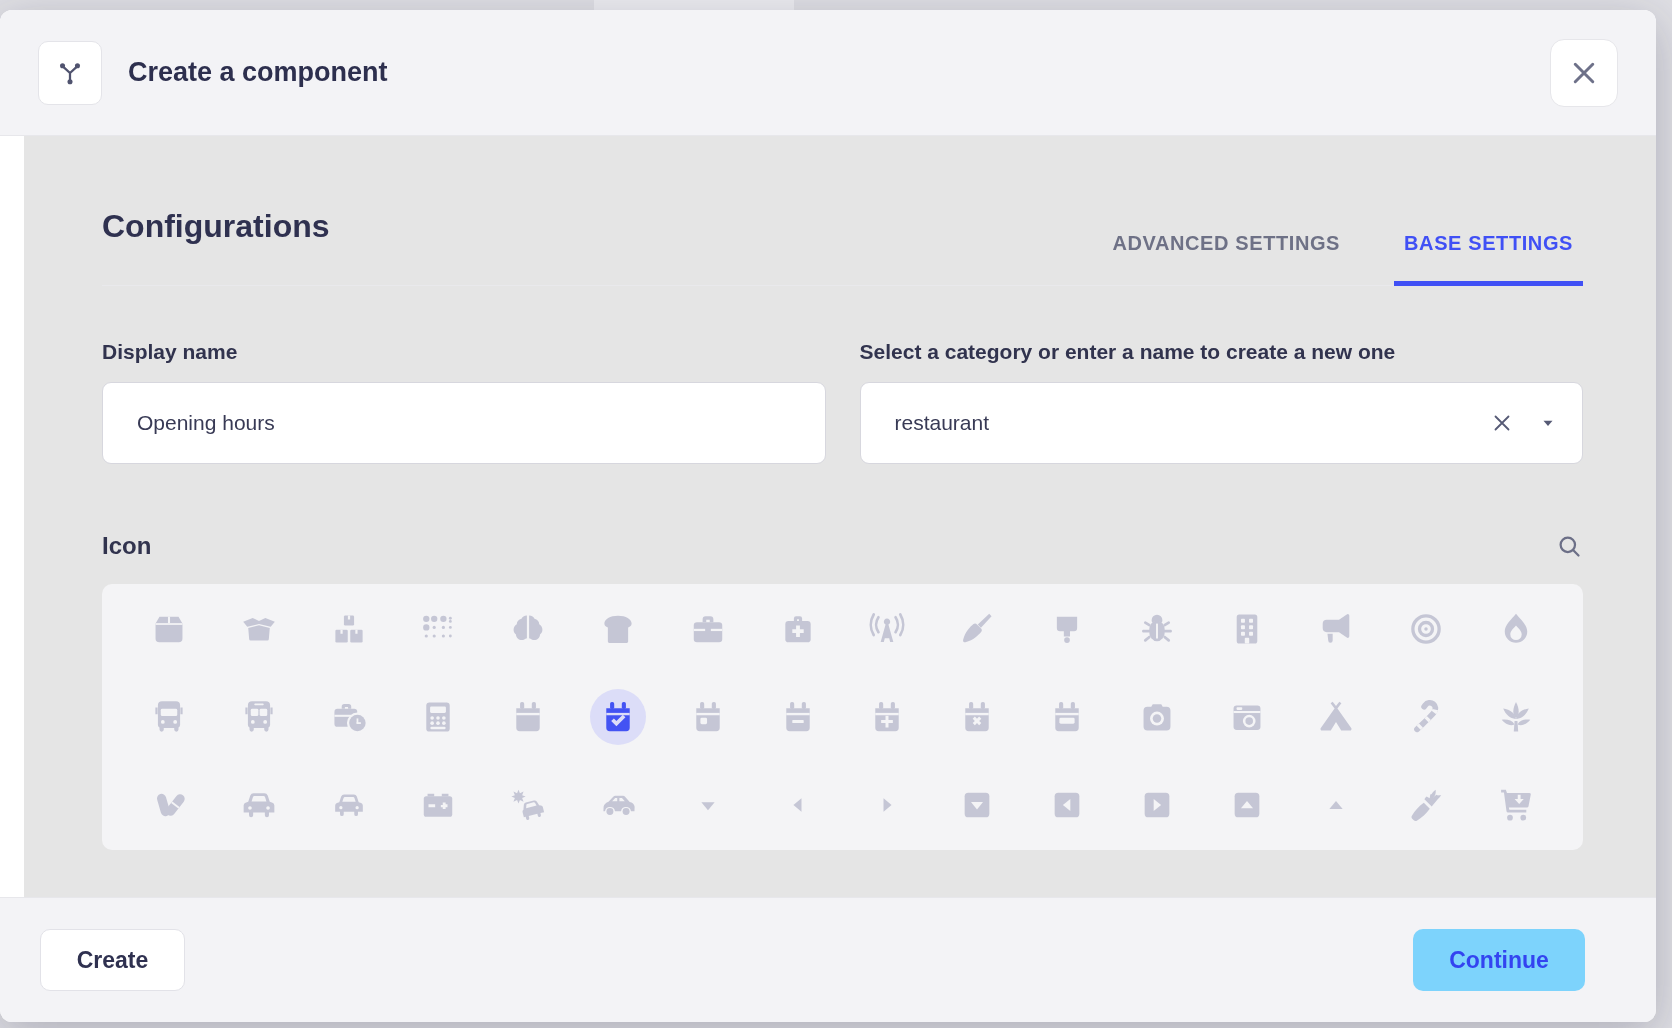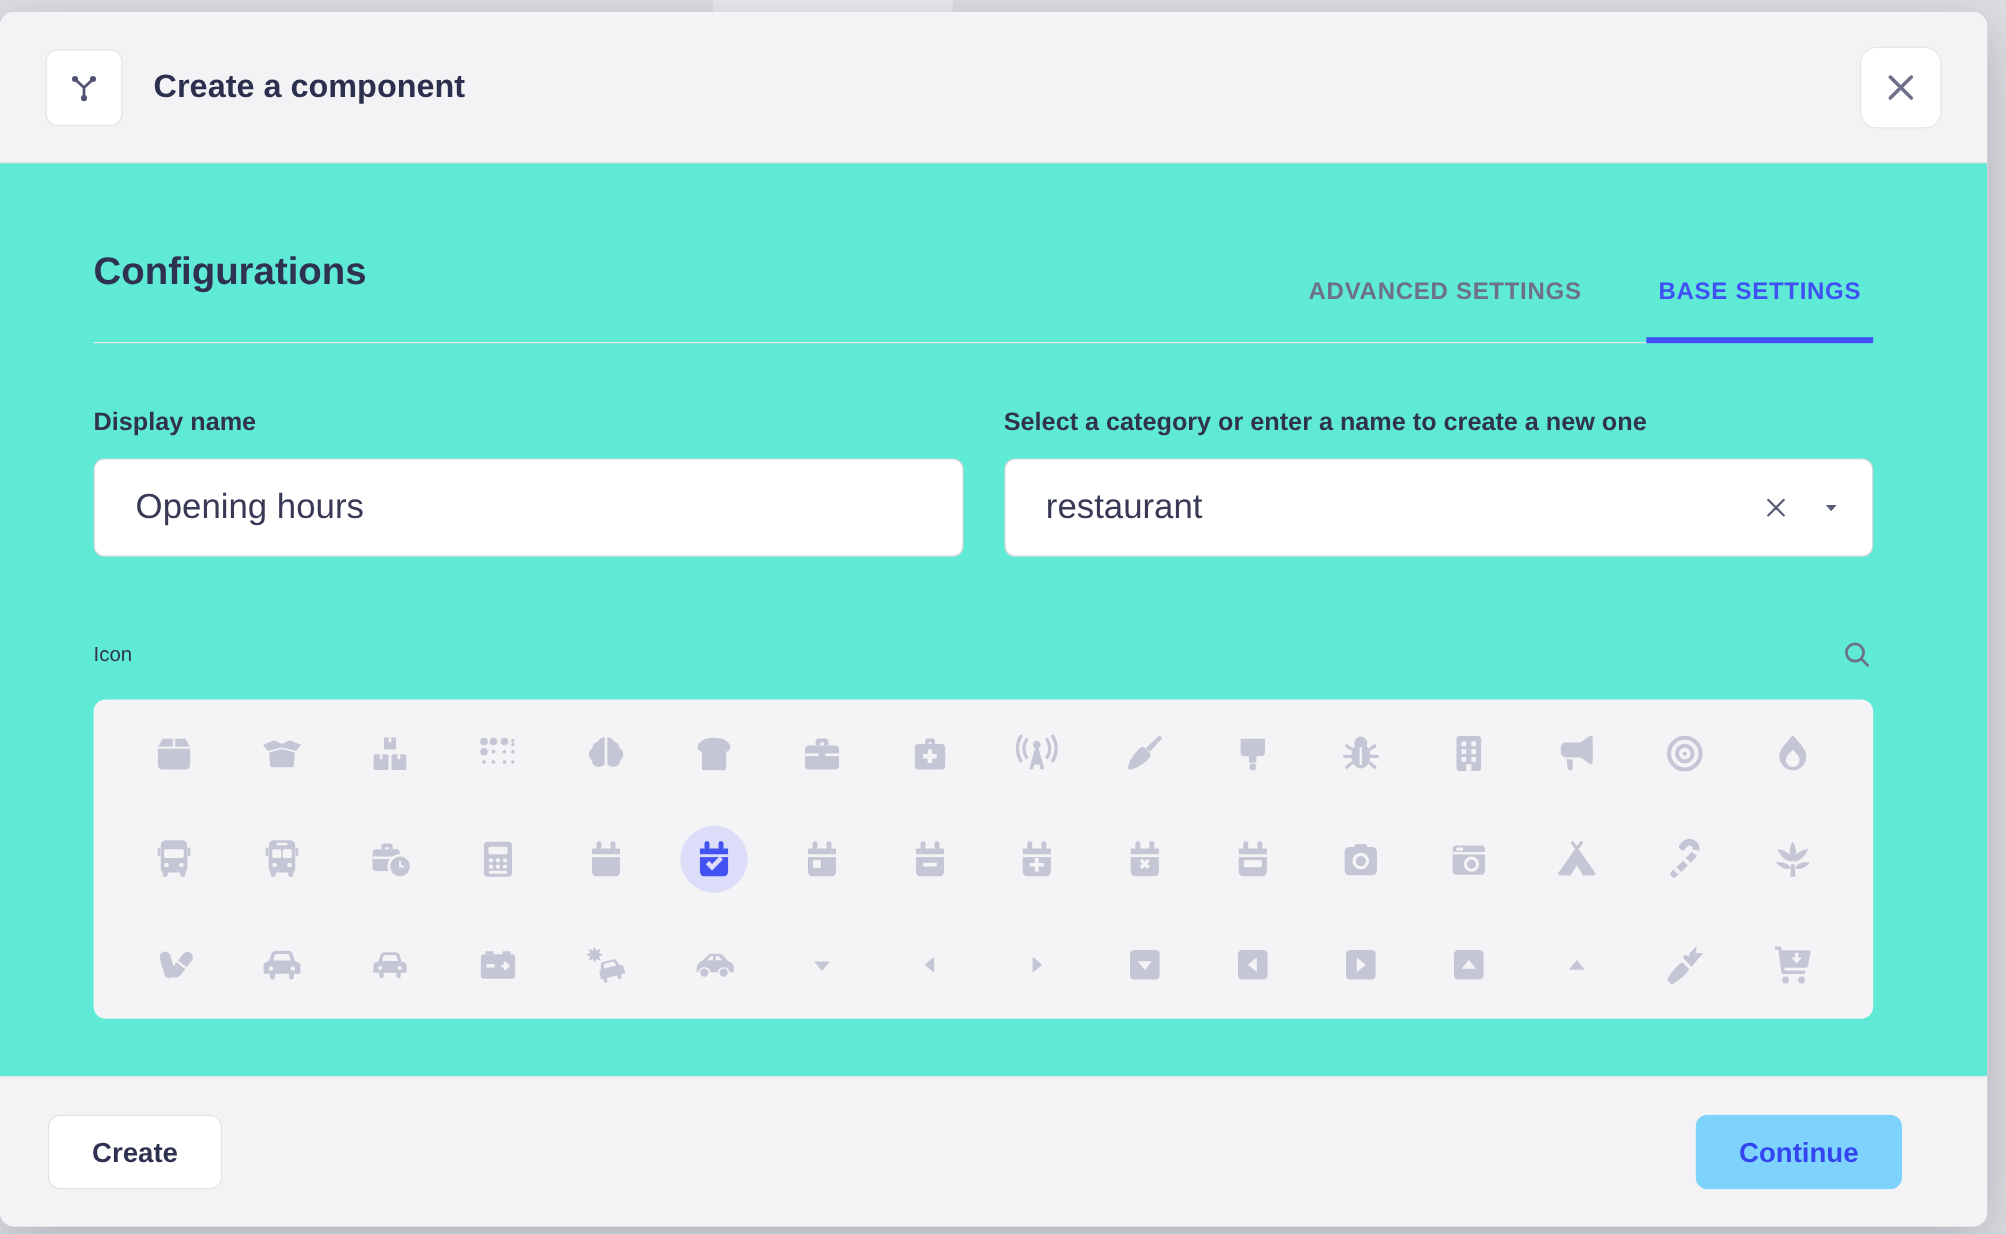--- a/index.html
+++ b/index.html
@@ -24,40 +24,40 @@
     display:flex;align-items:center;padding:0 38px;}
   .hicon-btn{width:62px;height:62px;background:#fff;border:1px solid #e4e4e9;border-radius:10px;
     display:flex;align-items:center;justify-content:center;color:#50536f;}
   .hicon-btn svg{width:32px;height:32px;}
   .mtitle{margin-left:26px;font-size:27px;font-weight:bold;color:#2d2f4e;}
   .close-btn{margin-left:auto;width:66px;height:66px;background:#fff;border:1px solid #e6e6ea;
     border-radius:14px;display:flex;align-items:center;justify-content:center;color:#6e7189;cursor:pointer;}
   .close-btn svg{width:30px;height:30px;}
 
   
-  .mbody{flex:1 1 auto;background:#5eead4;padding:0 95px 0 78px;}
+  .mbody{flex:1 1 auto;background:#e5e5e5;padding:0 73px 0 78px;margin-left:24px;}
   .sect-row{margin-top:72px;display:flex;align-items:flex-end;justify-content:space-between;
     border-bottom:1px solid #e9e9ec;}
   .sect-title{font-size:32px;font-weight:bold;color:#2f3150;padding-bottom:40px;}
   .tabs{display:flex;gap:44px;}
   .tab{font-size:20px;font-weight:bold;letter-spacing:.03em;color:#6e7186;
     padding:0 10px 26px 10px;cursor:pointer;border-bottom:5px solid transparent;margin-bottom:-1px;}
   .tab.active{color:#4050f5;border-bottom-color:#4050f5;}
 
   .fields{margin-top:54px;display:grid;grid-template-columns:1fr 1fr;column-gap:34px;}
   .flabel{font-size:21px;font-weight:bold;color:#31334e;margin-bottom:18px;}
   .fbox{position:relative;height:80px;border:1px solid #d7d7de;border-radius:9px;background:#fff;
     display:flex;align-items:center;}
   .fbox input{border:none;outline:none;background:transparent;flex:1;
-    font-family:inherit;font-size:29px;color:#383a55;padding:0 34px;height:100%;}
+    font-family:inherit;font-size:21px;color:#383a55;padding:0 34px;height:100%;}
   .sel-tools{display:flex;align-items:center;gap:26px;padding-right:26px;color:#565a75;}
   .sel-tools svg{display:block;cursor:pointer;}
 
   .icon-row{margin-top:68px;display:flex;align-items:center;justify-content:space-between;}
-  .icon-label{font-size:17px;font-weight:normal;color:#31334e;}
+  .icon-label{font-size:24px;font-weight:bold;color:#31334e;}
   .search-ic{color:#6c6f87;cursor:pointer;}
   .grid{margin-top:24px;background:#f4f4f6;border-radius:10px;padding:1px 22px;
     display:grid;grid-template-columns:repeat(16,1fr);}
   .icel{height:88px;display:flex;align-items:center;justify-content:center;cursor:pointer;}
   .icel .ring{width:56px;height:56px;border-radius:50%;display:flex;align-items:center;justify-content:center;
     color:#c5c6d5;--cutc:#f4f4f6;}
   .icel.sel .ring{background:#dcddf8;color:#4353f3;--cutc:#dcddf8;}
   .icel svg{width:38px;height:38px;}
   .icel svg .cut{fill:var(--cutc);}
   .icel svg .cutst{stroke:var(--cutc);fill:none;}

